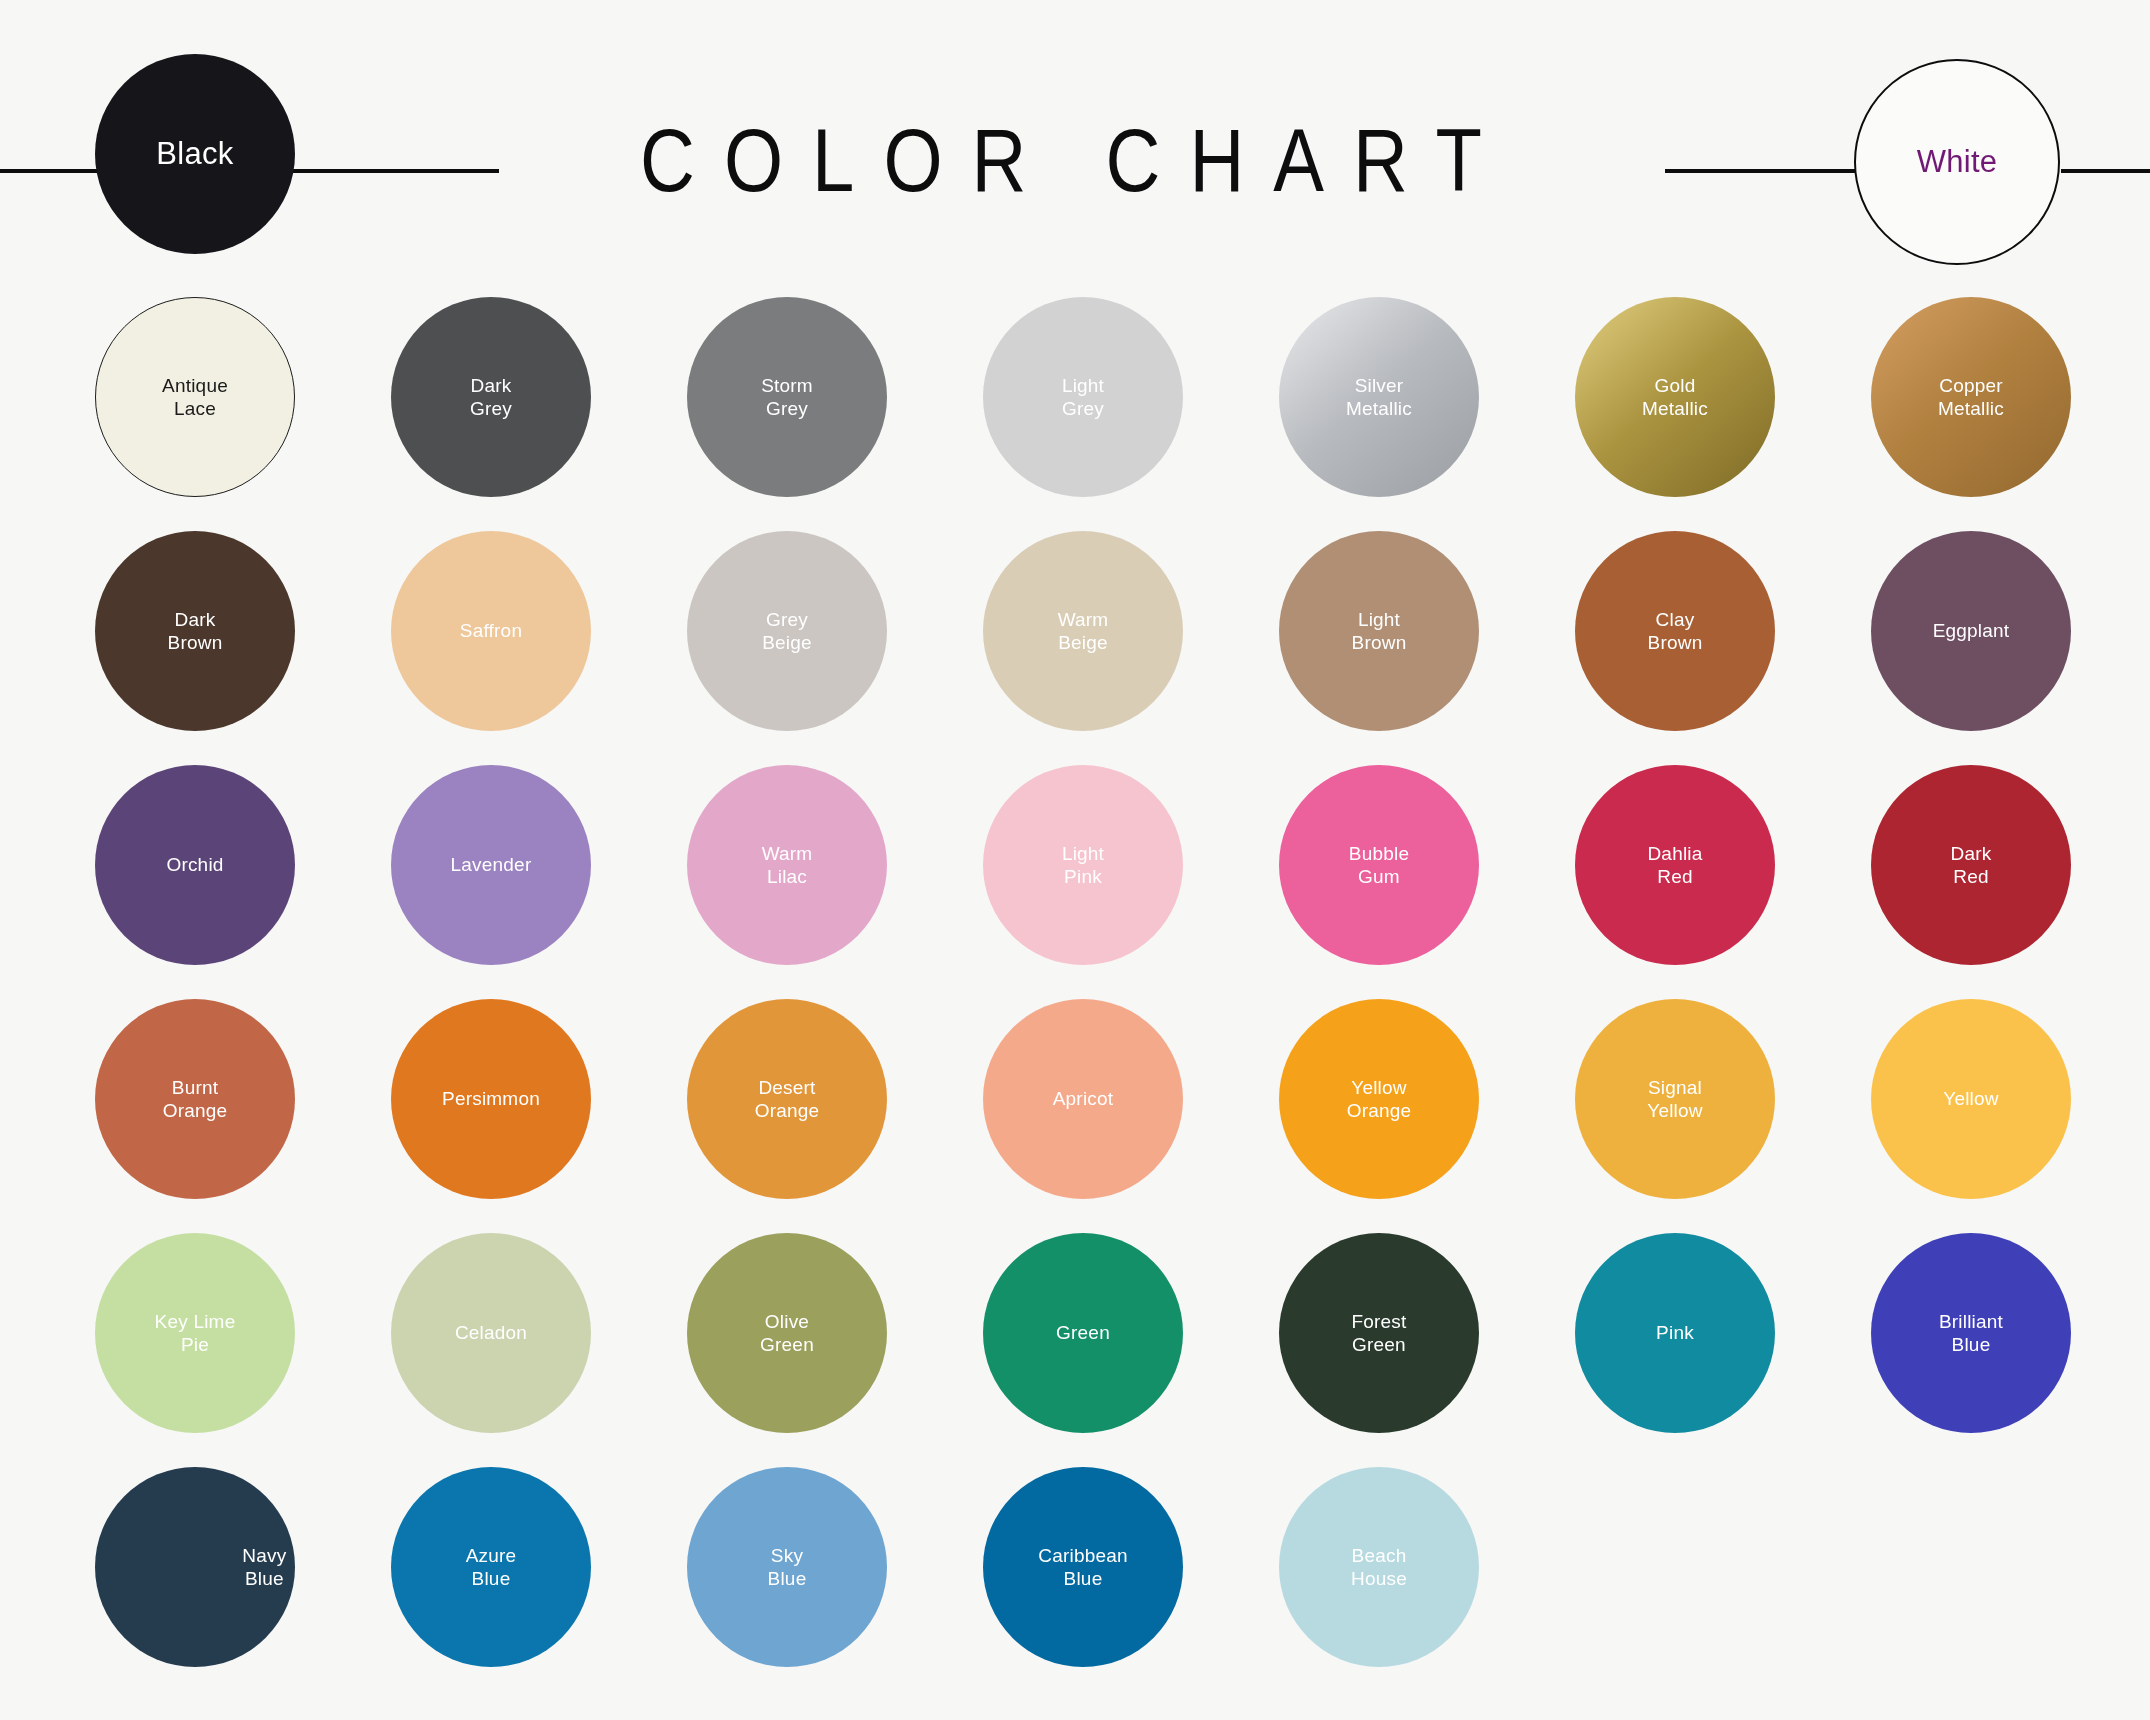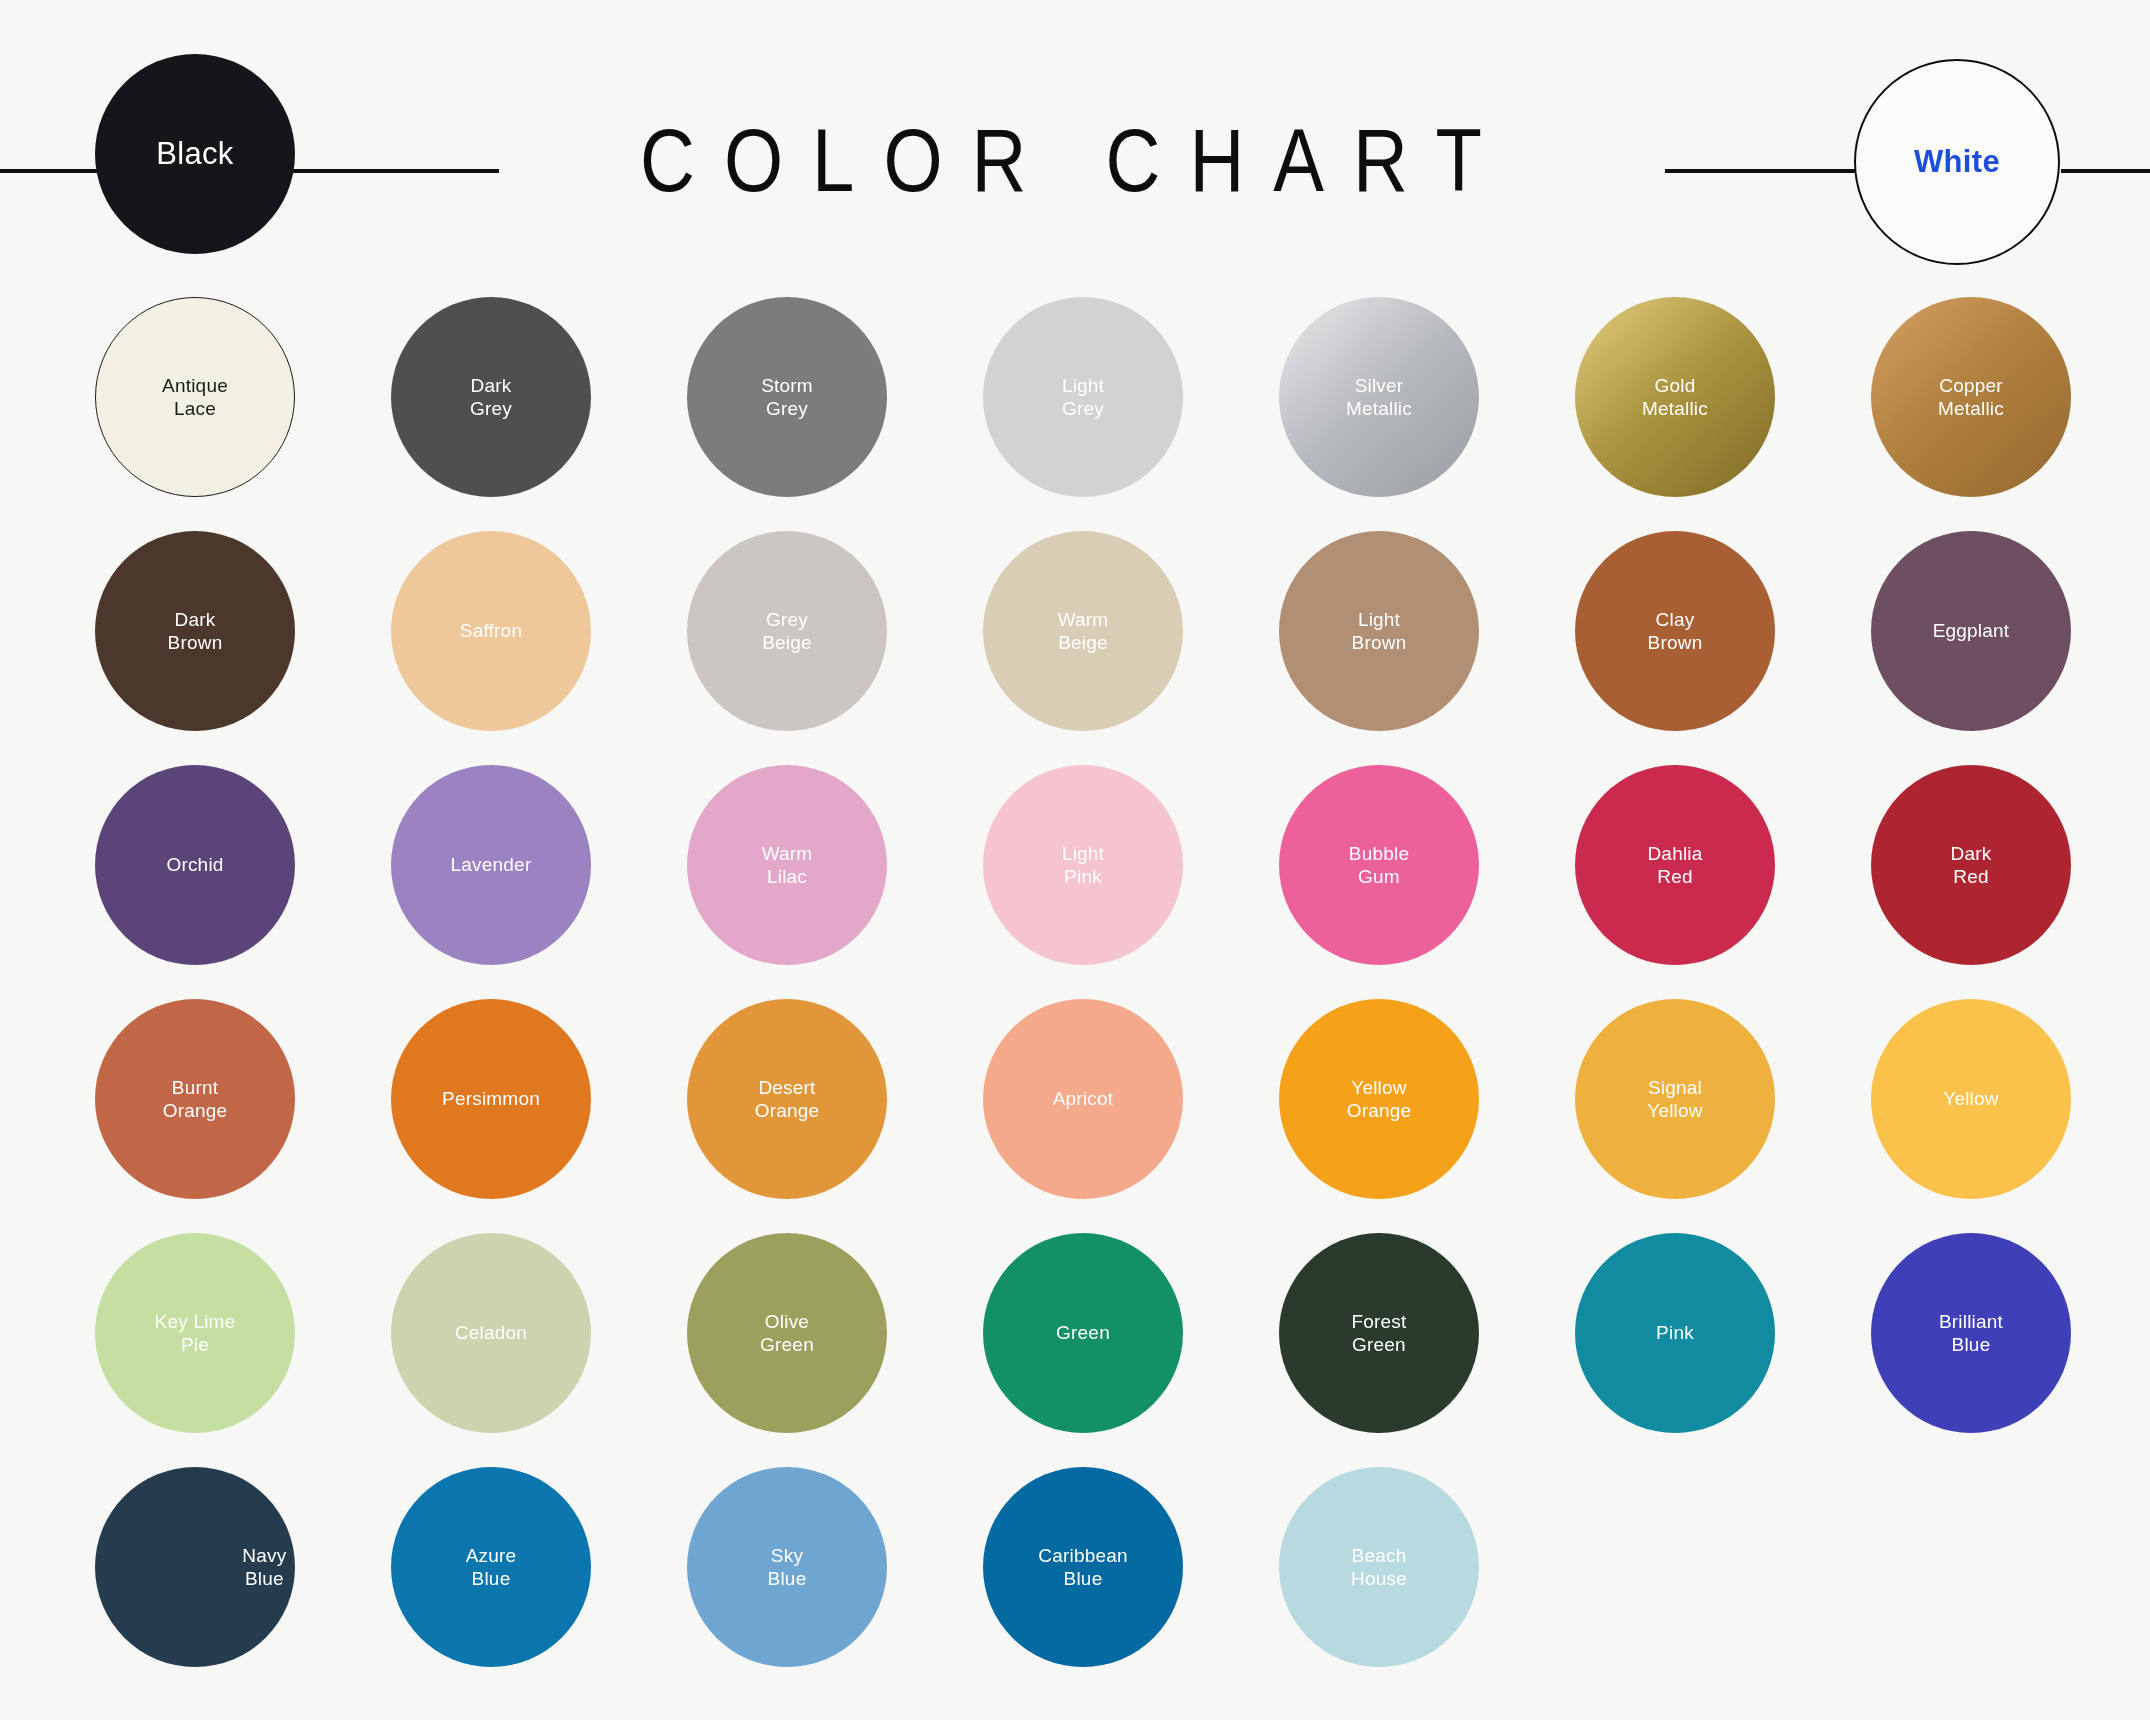--- a/index.html
+++ b/index.html
@@ -59,21 +59,21 @@
   .anchor-black .anchor-label { color: #ffffff; }
 
   .anchor-white {
     left: 1854px;
     top: 59px;
     width: 206px;
     height: 206px;
     background: #fbfbfa;
     border: 2.6px solid #0d0d0d;
   }
-  .anchor-white .anchor-label { color: #1d4ed8; font-weight: bold; }
+  .anchor-white .anchor-label { color: #701a75; }
 
   .anchor-label {
     font-size: 31px;
     font-weight: 400;
     letter-spacing: 0.3px;
     line-height: 1.18;
     text-align: center;
     font-family: "Liberation Sans", sans-serif;
   }
 

